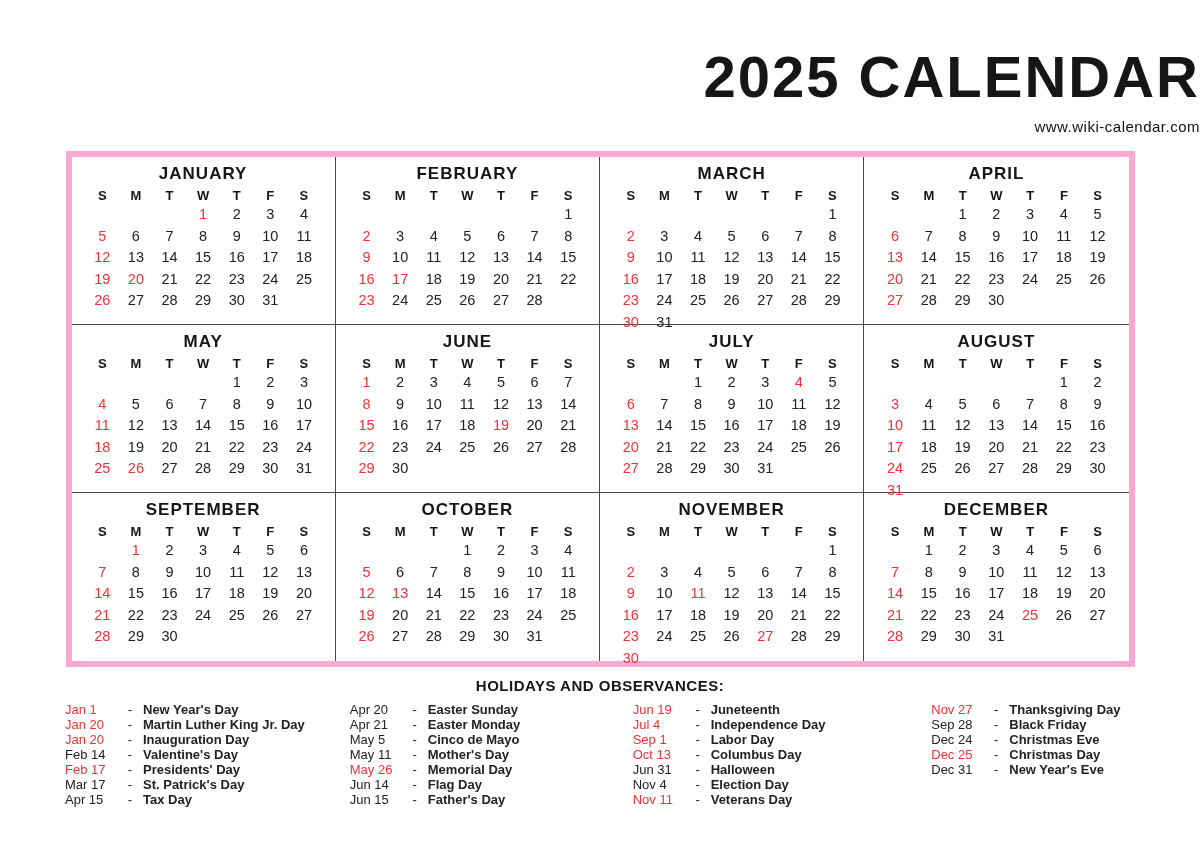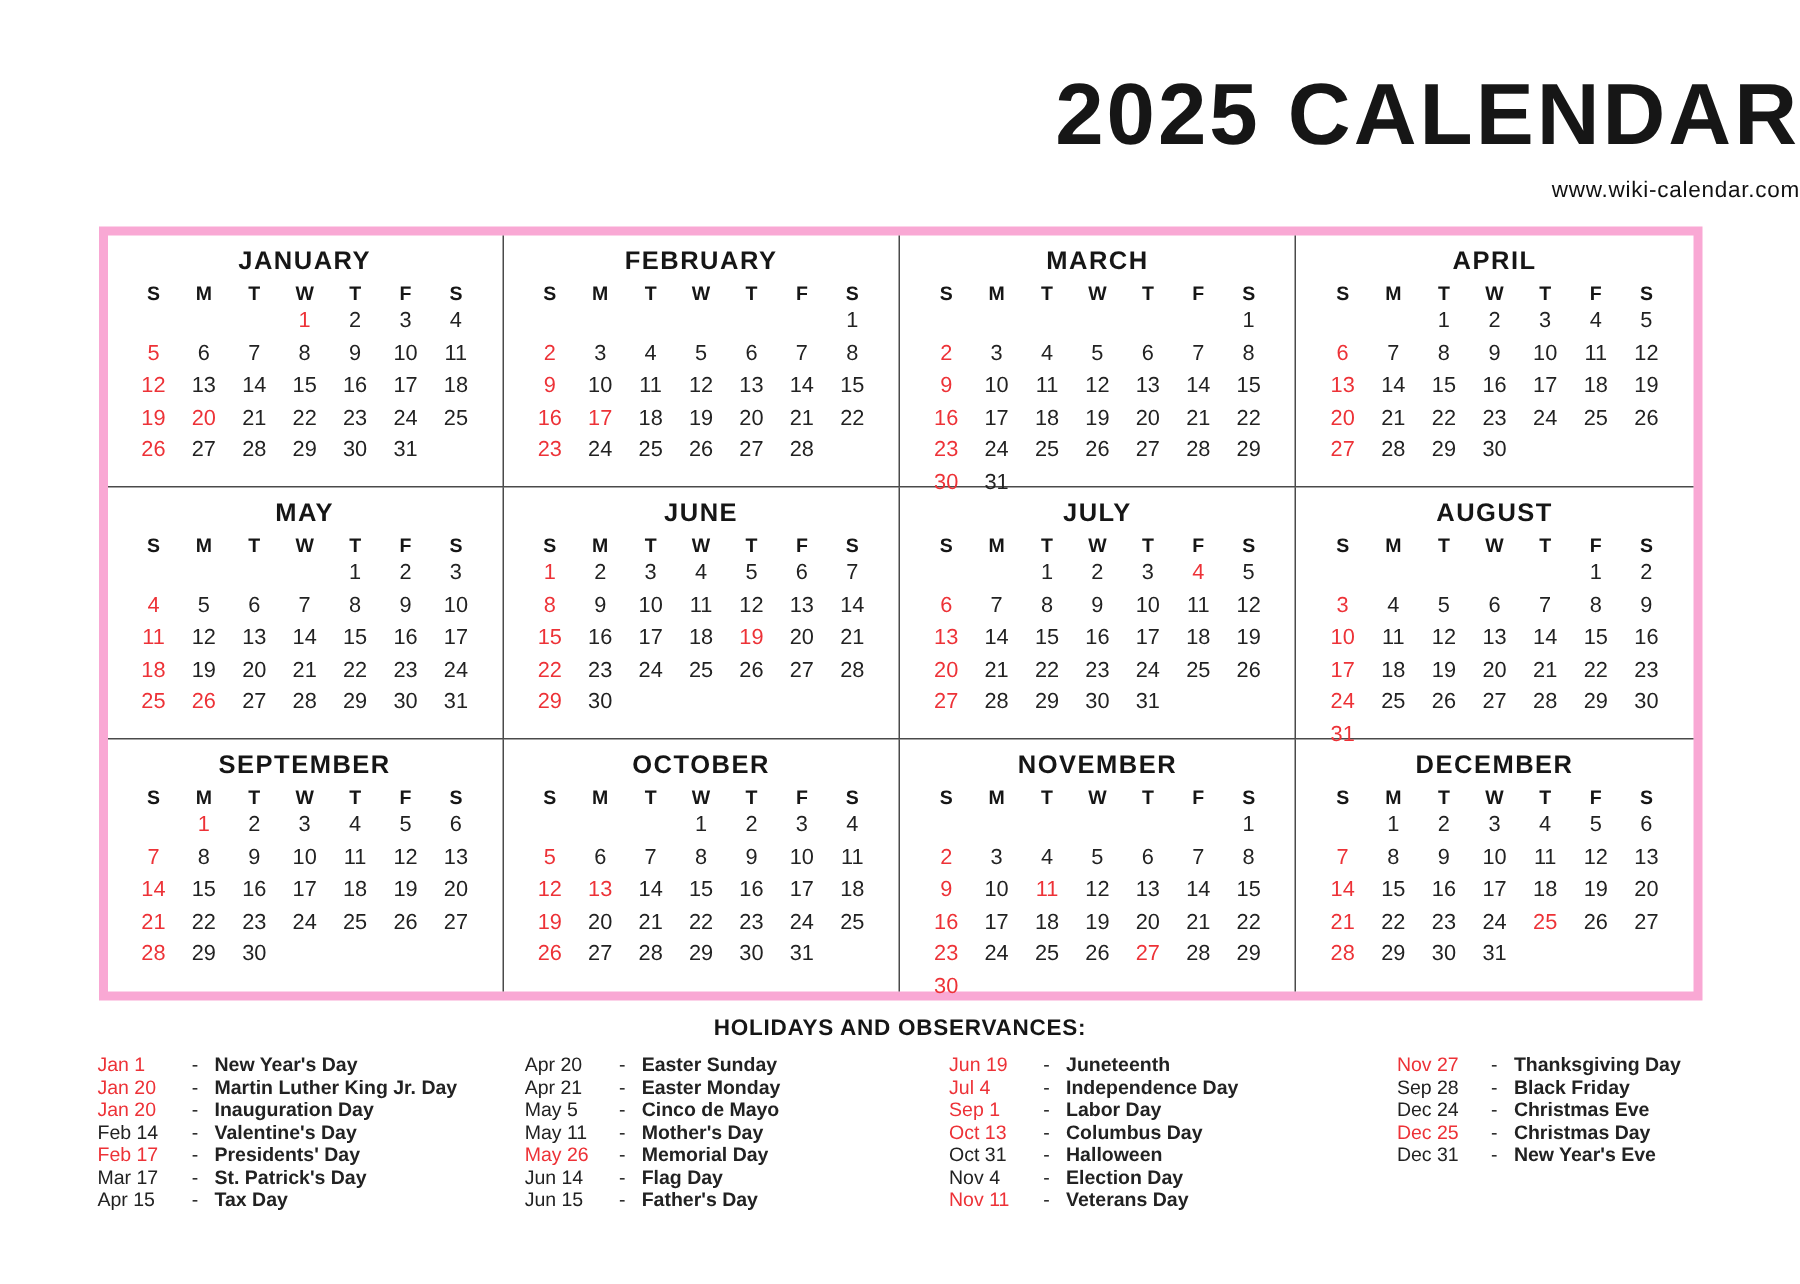--- a/index.html
+++ b/index.html
@@ -722,21 +722,21 @@
           <span class="holiday-date red">Sep 1</span>
           <span class="holiday-dash">-</span>
           <span class="holiday-name">Labor Day</span>
         </div>
         <div class="holiday-row">
           <span class="holiday-date red">Oct 13</span>
           <span class="holiday-dash">-</span>
           <span class="holiday-name">Columbus Day</span>
         </div>
         <div class="holiday-row">
-          <span class="holiday-date">Oct 31</span>
+          <span class="holiday-date">Jun 31</span>
           <span class="holiday-dash">-</span>
           <span class="holiday-name">Halloween</span>
         </div>
         <div class="holiday-row">
           <span class="holiday-date">Nov 4</span>
           <span class="holiday-dash">-</span>
           <span class="holiday-name">Election Day</span>
         </div>
         <div class="holiday-row">
           <span class="holiday-date red">Nov 11</span>

